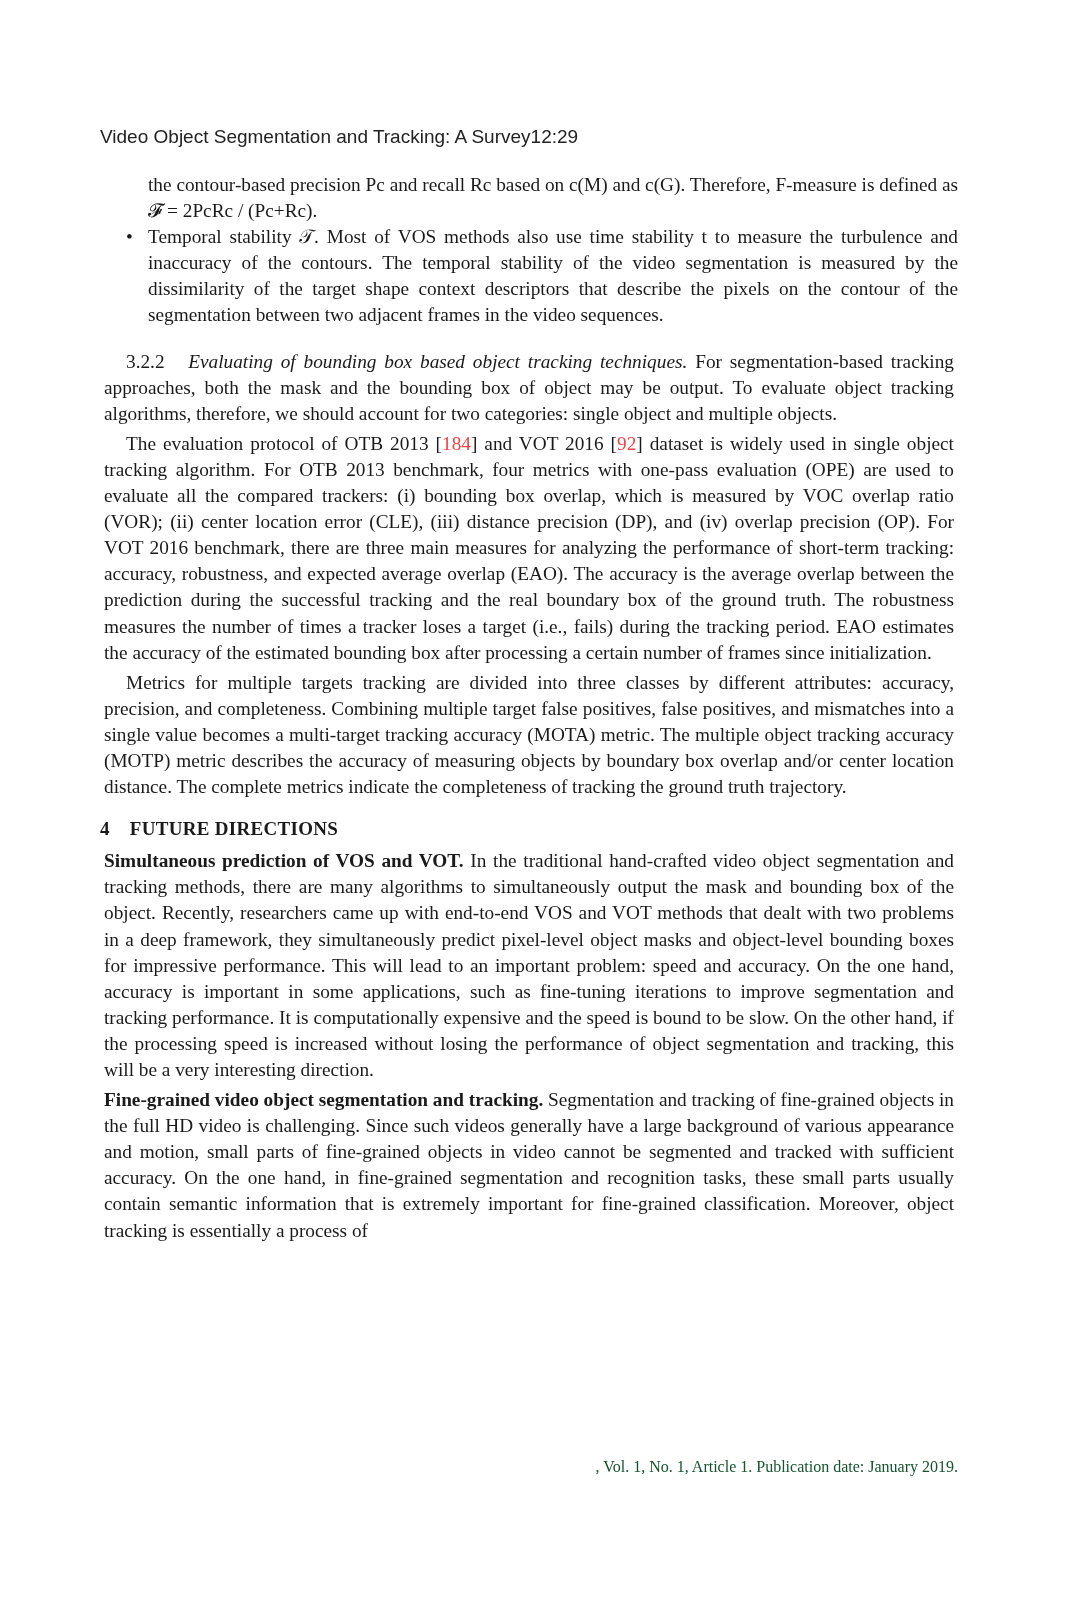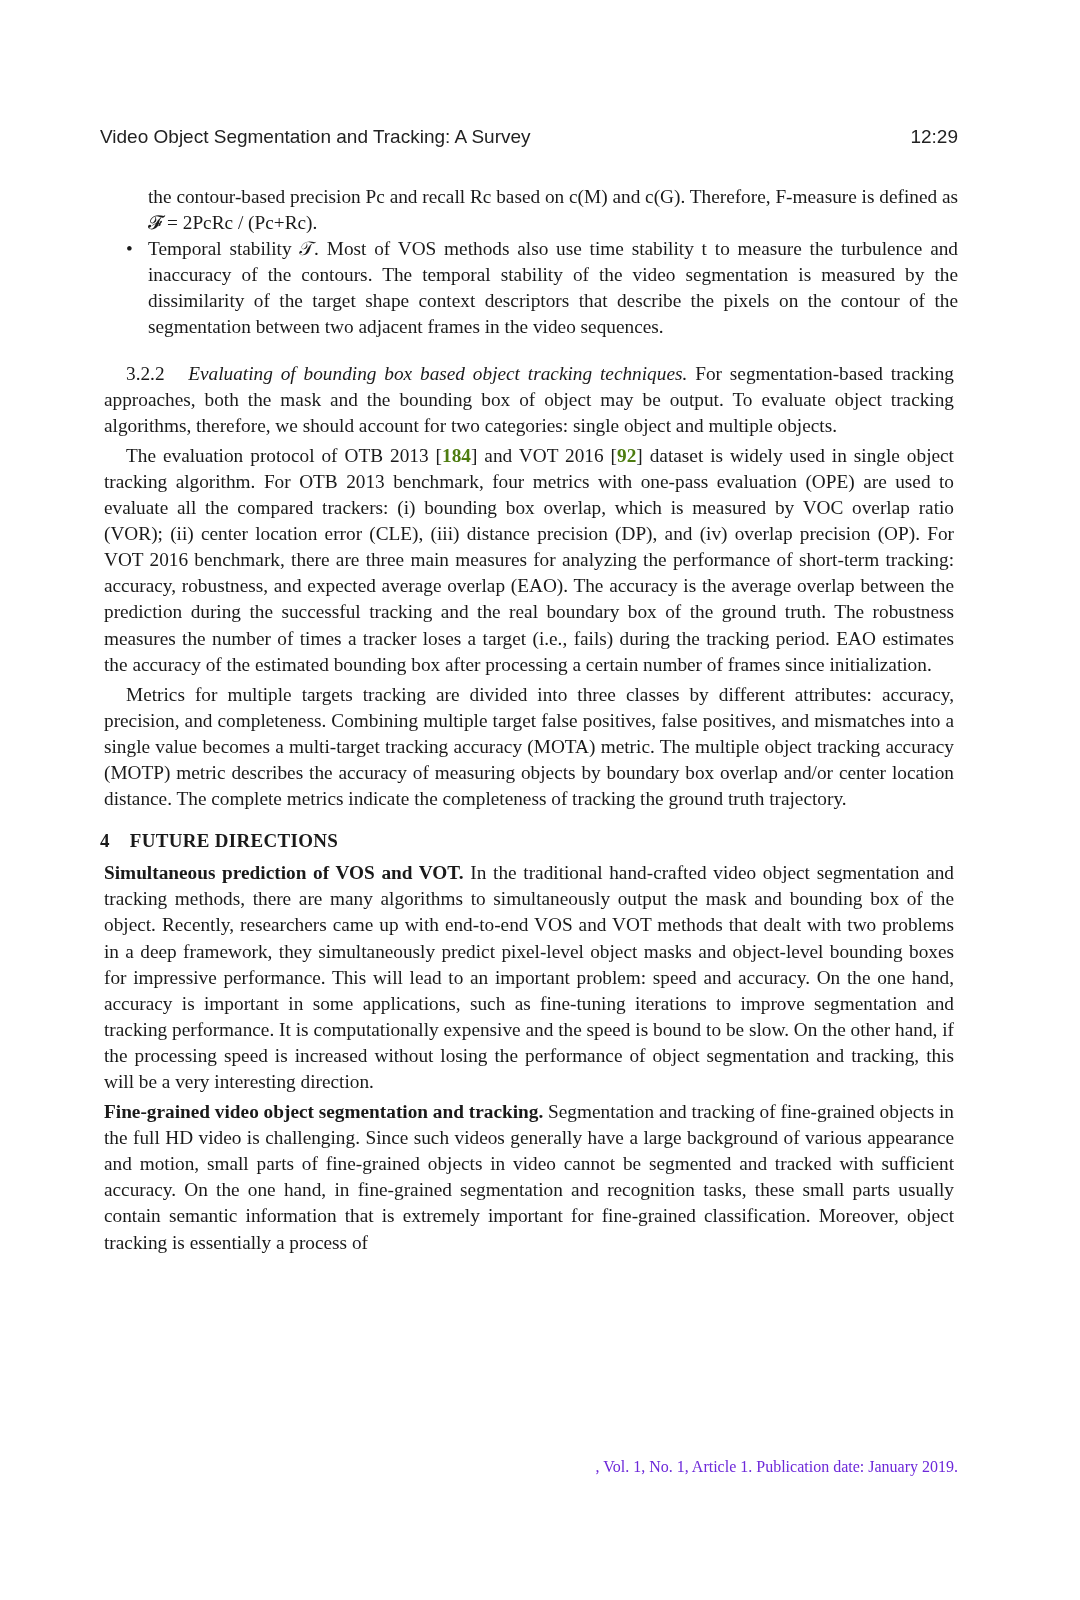--- a/index.html
+++ b/index.html
@@ -1,33 +1,33 @@
 <!DOCTYPE html>
 <html><head>
 <meta charset="utf-8">
 <style>
   html, body { margin:0; padding:0; background:#ffffff; }
   body { width:1080px; height:1600px; position:relative; overflow:hidden;
          font-family:"Liberation Serif", "DejaVu Serif", serif; color:#1a1a1a; }
-  .header { position:absolute; top:126px; left:100px; width:858px; display:flex; justify-content:space-between;
+  .header { position:absolute; top:126px; left:100px; width:858px; display:flex; justify-content:flex-start;
             font-family:"Liberation Sans", "DejaVu Sans", sans-serif; font-size:19px; color:#222; }
-  .body { position:absolute; top:184px; left:100px; width:858px; font-size:19.3px; line-height:26.1px; text-align:justify; }
+  .body { position:absolute; top:172px; left:100px; width:858px; font-size:19.3px; line-height:26.1px; text-align:justify; }
   .body p { margin:4px; }
   .indent { text-indent:22px; }
   .bullets { margin:0; padding-left:48px; list-style:none; }
   .bullets li { position:relative; }
   .bullets li.bullet::before { content:"•"; position:absolute; left:-22px; }
   .sub-head { font-style:italic; }
   .sec-head { font-family:Liberation Serif, serif; font-weight:bold; font-size:19px;
               margin:16px 0 6px 0; letter-spacing:0.3px; }
   .sec-head .num { margin-right:20px; }
-  .cite { color:#4d7c0f;font-weight:bold; }
+  .cite { color:#ef4444; }
   .gap { height:16px; }
   b { font-weight:bold; }
-  .footer { position:absolute; top:1458px; right:122px; font-size:16px; color:#6d28d9; }
+  .footer { position:absolute; top:1458px; right:122px; font-size:16px; color:#14532d; }
 </style>
 </head>
 <body>
 
 <div class="header">
   <span>Video Object Segmentation and Tracking: A Survey</span>
   <span>12:29</span>
 </div>
 
 <div class="body">

